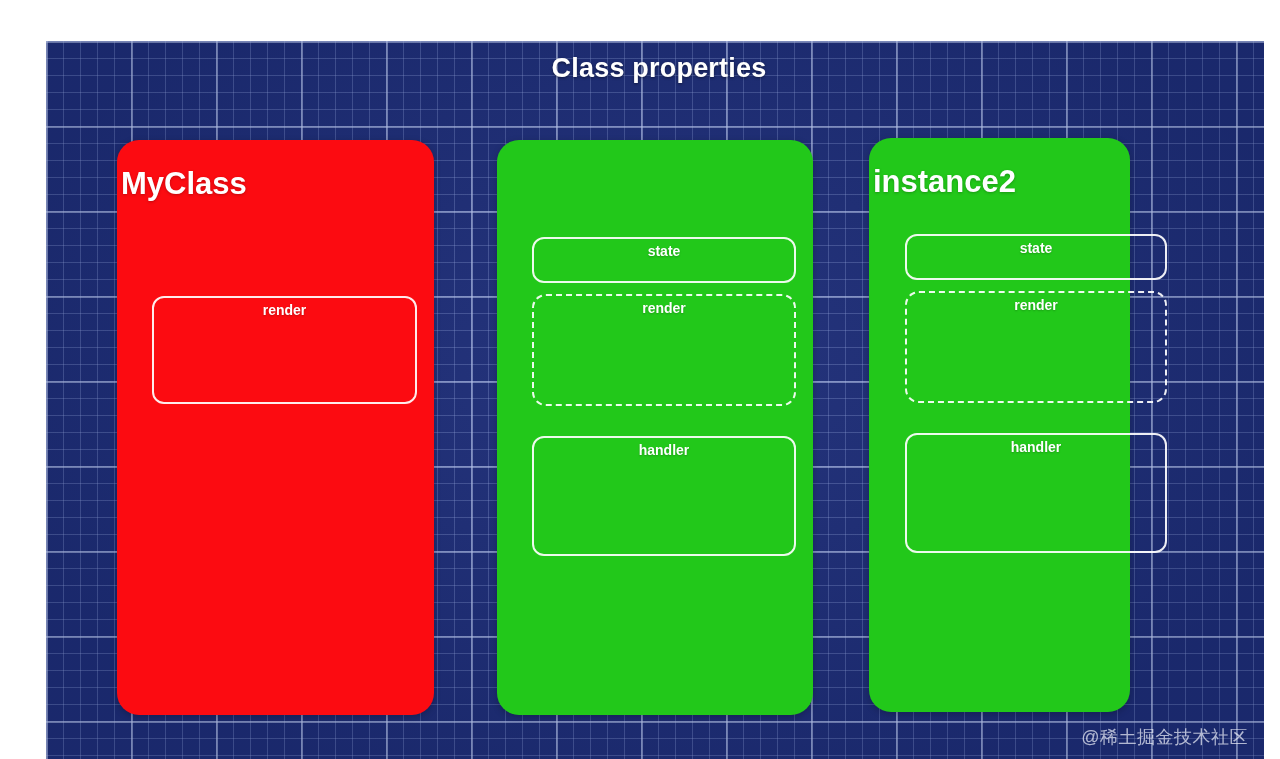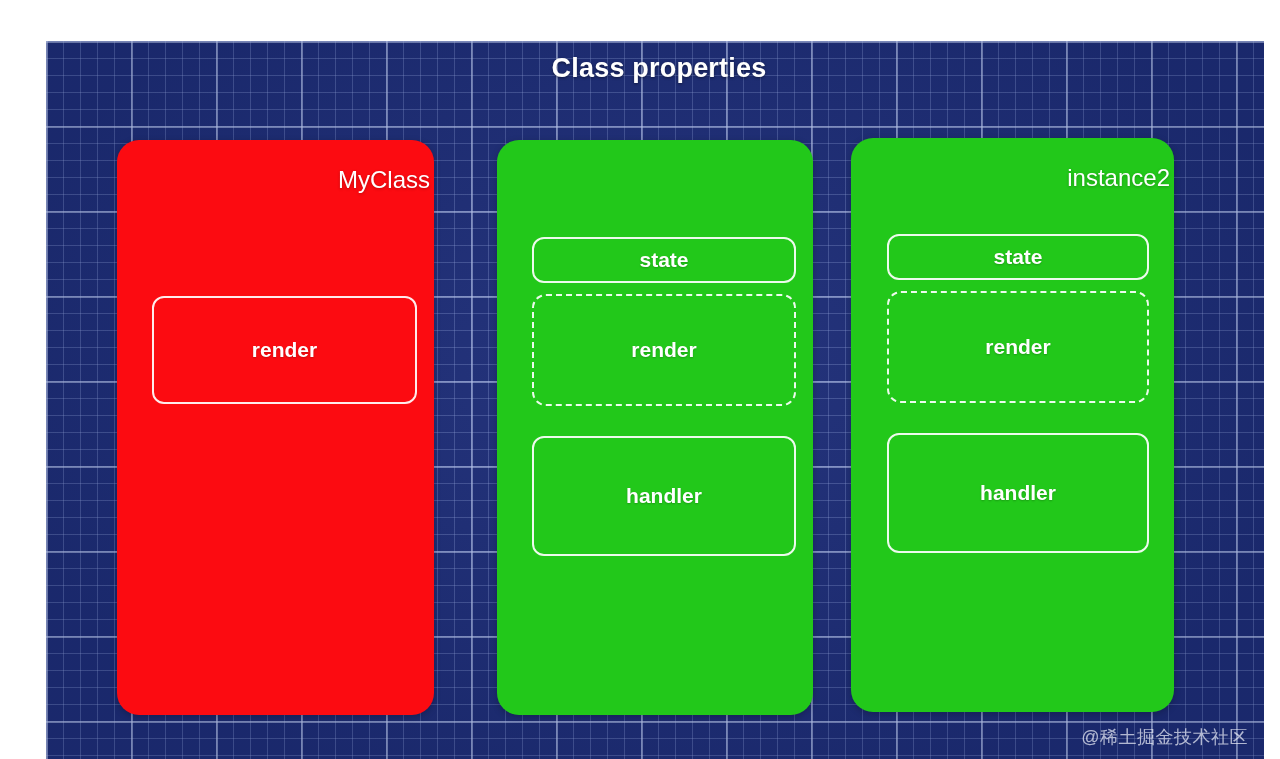--- a/index.html
+++ b/index.html
@@ -78,38 +78,37 @@
     position: absolute;
     border-radius: 22px;
     z-index: 2;
     box-shadow: 0 2px 7px rgba(0,0,0,0.22);
   }
   .card-title {
     position: absolute;
     left: 0;
     right: 0;
     top: 22px;
-    text-align: right;
+    text-align: left;
     color: #ffffff;
-    font-size: 24px;
-    font-weight: normal;
+    font-size: 31px;
+    font-weight: bold;
     text-shadow: 0 1px 3px rgba(0,0,0,0.25);
   }
 
   .card-red   { background: #fc0b11; }
   .card-green { background: #22c81a; }
 
   
   .member {
     position: absolute;
     display: flex;
-    align-items: center;
     justify-content: center;
     color: #ffffff;
-    font-size: 21px;
+    font-size: 14px;
     font-weight: bold;
     border: 2px solid rgba(255,255,255,0.92);
     border-radius: 12px;
     text-shadow: 0 1px 2px rgba(0,0,0,0.22);
   }
   .member.dashed {
     border-style: dashed;
     border-radius: 14px;
   }
 
@@ -150,21 +149,21 @@
 
       <div class="member dashed" style="left:31px; top:150px; width:264px; height:112px;">
         <span>render</span>
       </div>
 
       <div class="member" style="left:31px; top:292px; width:264px; height:120px;">
         <span>handler</span>
       </div>
     </div>
 
-    <div class="card card-green" style="left:801px; top:93px; width:323px; height:574px;">
+    <div class="card card-green" style="left:819px; top:93px; width:261px; height:574px;">
       <div class="card-title">instance2</div>
 
       <div class="member" style="left:32px; top:92px; width:262px; height:46px;">
         <span>state</span>
       </div>
 
       <div class="member dashed" style="left:32px; top:149px; width:262px; height:112px;">
         <span>render</span>
       </div>
 

